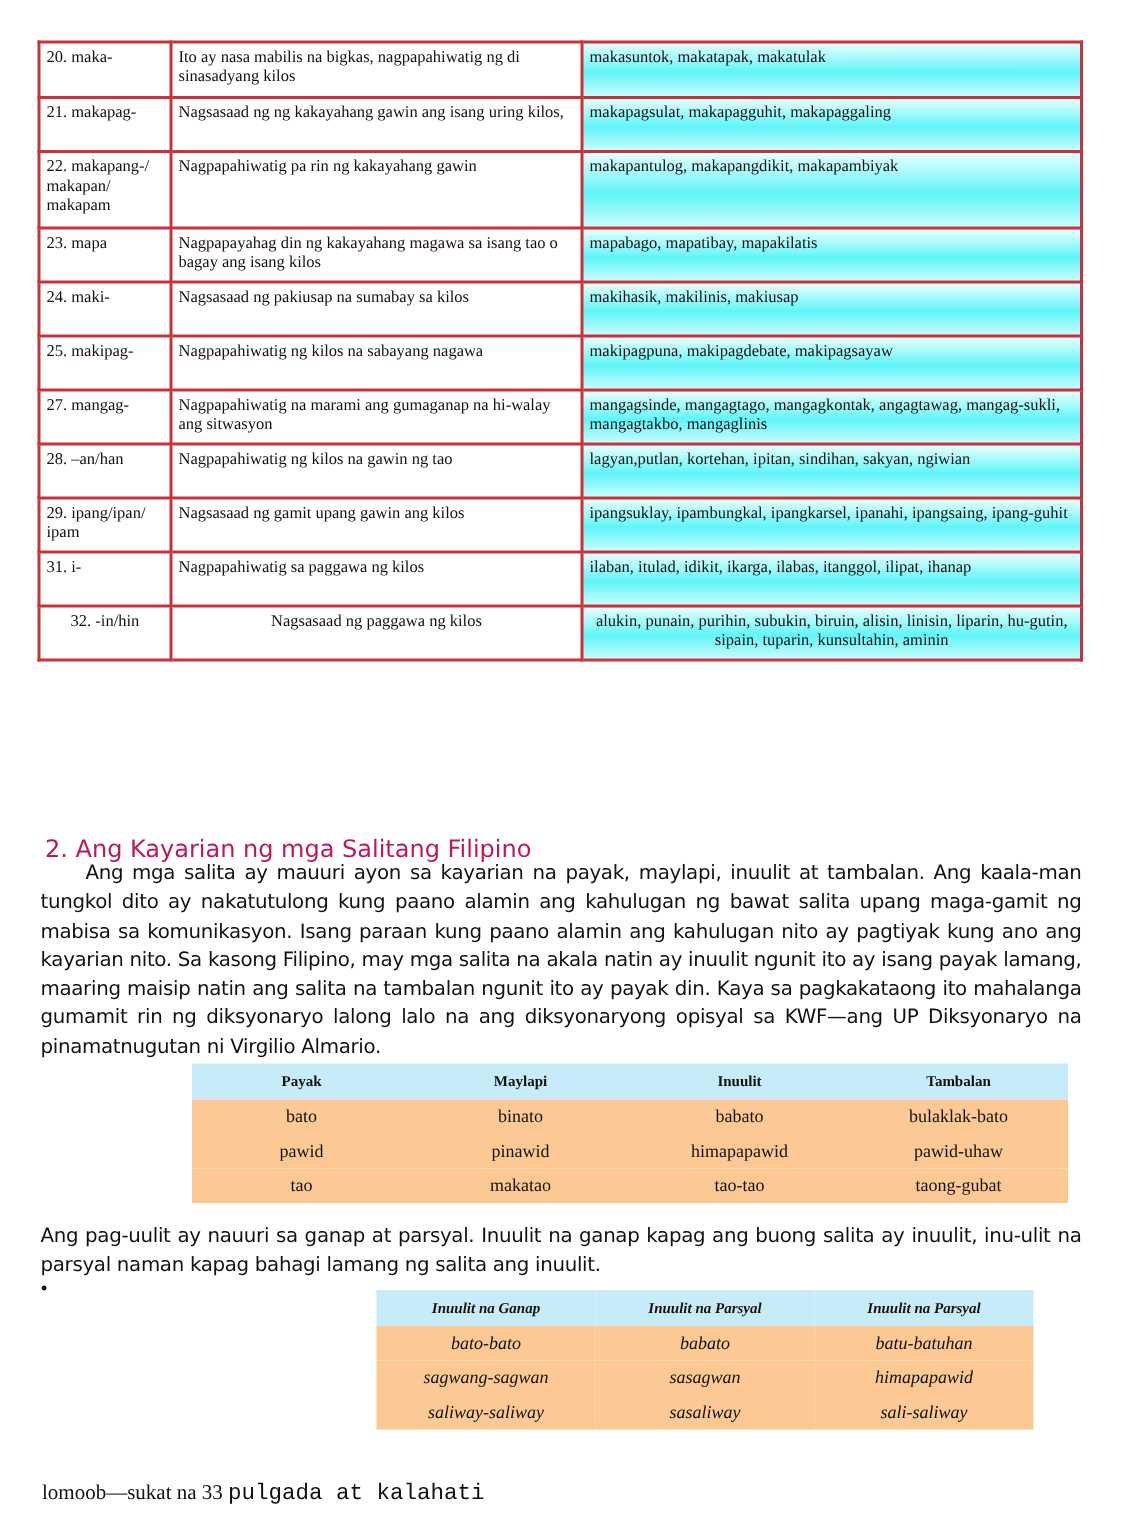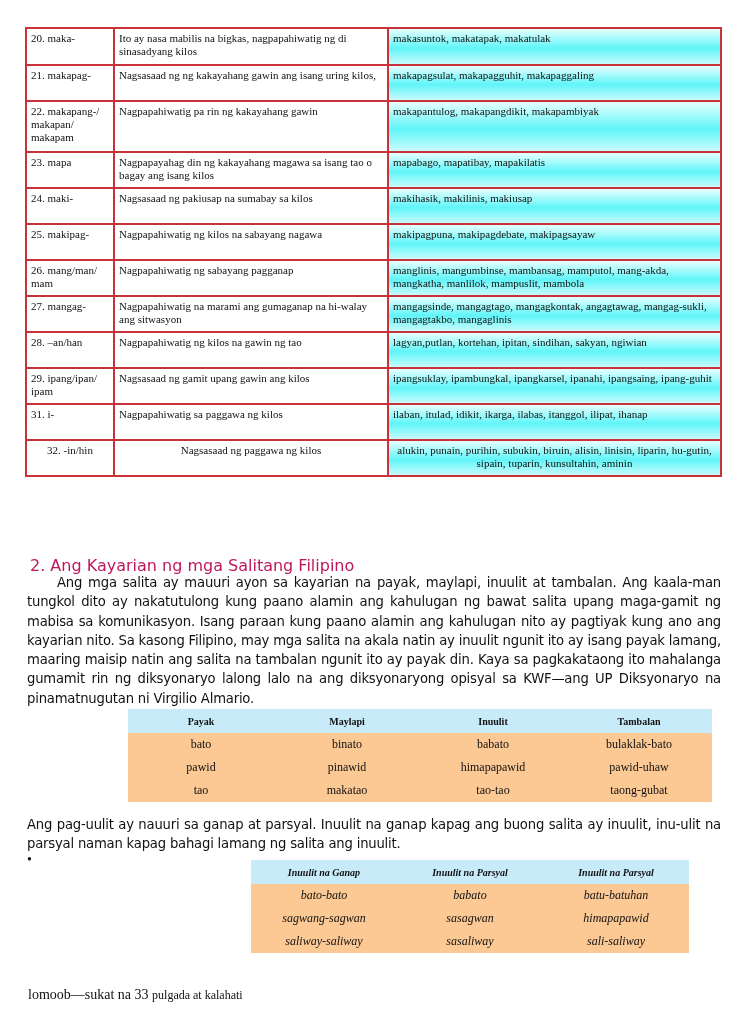--- a/index.html
+++ b/index.html
@@ -13,21 +13,21 @@
   .para { position:absolute; left:27px; width:694px; font-family:"DejaVu Sans", sans-serif; font-size:13.2px; line-height:19.3px; margin:0; text-align:justify; letter-spacing:-0.2px; }
   .para1 { top:573px; text-indent:30px; }
   .para2 { top:815px; }
   .bullet { position:absolute; left:27px; top:852px; font-size:14px; }
   .cls-table, .rep-table { position:absolute; border-collapse:collapse; table-layout:fixed; font-size:12px; }
   .cls-table { left:128px; top:709px; width:584px; }
   .rep-table { left:251px; top:860px; width:438px;font-style:italic; }
   .cls-table th, .rep-table th { background:#c8ebf9; font-weight:bold; font-size:10px; height:24px; text-align:center; padding:0; }
   .cls-table td, .rep-table td { background:#fcc994; text-align:center; height:23px; padding:0; }
   .footer { position:absolute; left:28px; top:987px; font-size:14px; }
-  .footer .small { font-size:12px; }
+  .footer .small { font-size:15px;font-family:Liberation Mono, monospace; }
 </style>
 </head>
 <body>
 
 <table class="affix-table">
   <tbody id="affix-body">
       <tr style="height: 37px;">
         <td class="c1">20. maka-</td>
         <td class="c2">Ito ay nasa mabilis na bigkas, nagpapahiwatig ng di sinasadyang kilos</td>
         <td class="c3">makasuntok, makatapak, makatulak</td>
@@ -49,25 +49,20 @@
       </tr>
       <tr style="height: 36px;">
         <td class="c1">24. maki-</td>
         <td class="c2">Nagsasaad ng pakiusap na sumabay sa kilos</td>
         <td class="c3">makihasik, makilinis, makiusap</td>
       </tr>
       <tr style="height: 36px;">
         <td class="c1">25. makipag-</td>
         <td class="c2">Nagpapahiwatig ng kilos na sabayang  nagawa</td>
         <td class="c3">makipagpuna, makipagdebate, makipagsayaw</td>
-      </tr>
-      <tr style="height: 36px;">
-        <td class="c1">26. mang/man/ mam</td>
-        <td class="c2">Nagpapahiwatig ng sabayang pagganap</td>
-        <td class="c3">manglinis, mangumbinse, mambansag, mamputol, mang-akda, mangkatha, manlilok, mampuslit, mambola</td>
       </tr>
       <tr style="height: 36px;">
         <td class="c1">27. mangag-</td>
         <td class="c2">Nagpapahiwatig na marami ang gumaganap na hi-walay ang sitwasyon</td>
         <td class="c3">mangagsinde, mangagtago, mangagkontak, angagtawag, mangag-sukli, mangagtakbo, mangaglinis</td>
       </tr>
       <tr style="height: 36px;">
         <td class="c1">28. –an/han</td>
         <td class="c2">Nagpapahiwatig ng kilos na gawin ng tao</td>
         <td class="c3">lagyan,putlan, kortehan, ipitan, sindihan, sakyan, ngiwian</td>

